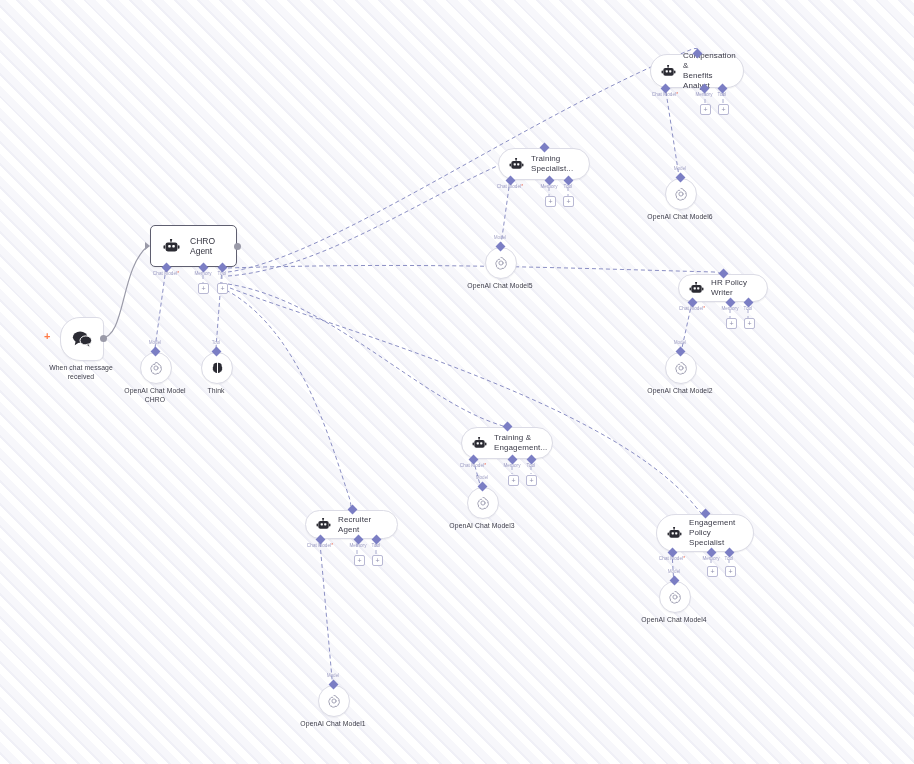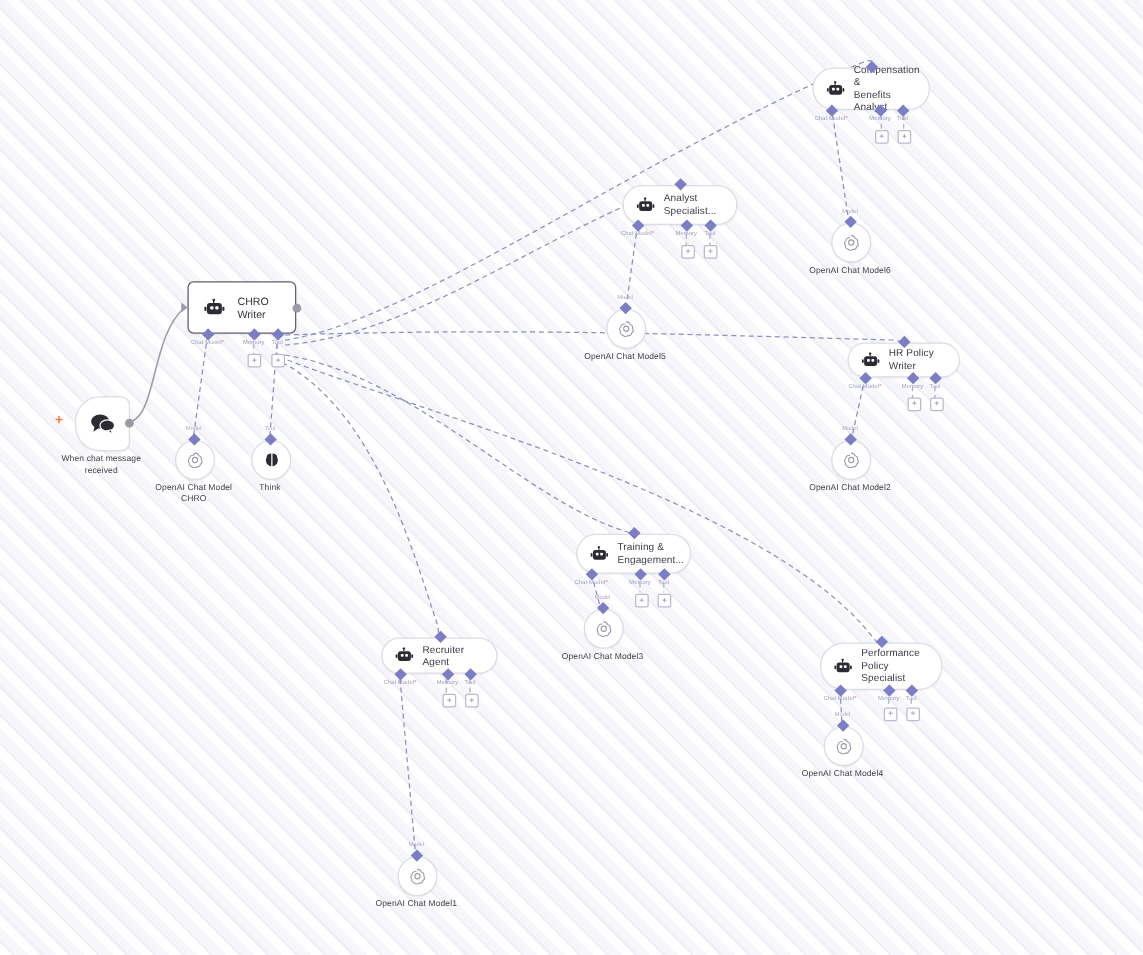--- a/index.html
+++ b/index.html
@@ -168,21 +168,21 @@
         <svg width="17" height="15" viewBox="0 0 22 20">
           <rect x="3" y="4.5" width="16" height="12" rx="3.2" fill="#2b2b33"></rect>
           <rect x="6.6" y="8" width="3.4" height="3.4" rx="1" fill="#fff"></rect>
           <rect x="12" y="8" width="3.4" height="3.4" rx="1" fill="#fff"></rect>
           <rect x="9.6" y="0.8" width="1.5" height="3.6" fill="#2b2b33"></rect>
           <circle cx="10.4" cy="1" r="1.5" fill="#2b2b33"></circle>
           <rect x="0.3" y="8.4" width="2.2" height="4.6" rx="1" fill="#2b2b33"></rect>
           <rect x="19.5" y="8.4" width="2.2" height="4.6" rx="1" fill="#2b2b33"></rect>
         </svg>
       </div>
-      <div class="nm">CHRO Writer</div>
+      <div class="nm">CHRO Agent</div>
     </div>
     <div class="port round" style="left:84px;top:18px;"></div>
 
     <div class="port" style="left:13px;top:39px;"></div>
     <div class="port-label" style="left:16px;top:46px;">Chat Model<span class="req">*</span></div>
 
     <div class="port" style="left:50px;top:39px;"></div>
     <div class="port-label" style="left:53px;top:46px;">Memory</div>
 
     <div class="port" style="left:69px;top:39px;"></div>
@@ -269,21 +269,21 @@
           <rect x="3" y="4.5" width="16" height="12" rx="3.2" fill="#2b2b33"></rect>
           <rect x="6.6" y="8" width="3.4" height="3.4" rx="1" fill="#fff"></rect>
           <rect x="12" y="8" width="3.4" height="3.4" rx="1" fill="#fff"></rect>
           <rect x="9.6" y="0.8" width="1.5" height="3.6" fill="#2b2b33"></rect>
           <circle cx="10.4" cy="1" r="1.5" fill="#2b2b33"></circle>
           <rect x="0.3" y="8.4" width="2.2" height="4.6" rx="1" fill="#2b2b33"></rect>
           <rect x="19.5" y="8.4" width="2.2" height="4.6" rx="1" fill="#2b2b33"></rect>
         </svg>
       </div>
       <div class="nm">
-        <div>Analyst</div>
+        <div>Training</div>
           <div>Specialist...</div>
       </div>
     </div>
     <div class="port" style="left:9px;top:29px;"></div>
     <div class="port-label" style="left:12px;top:36px;">Chat Model<span class="req">*</span></div>
     <div class="port" style="left:48px;top:29px;"></div>
     <div class="port-label" style="left:51px;top:36px;">Memory</div>
     <div class="port" style="left:67px;top:29px;"></div>
     <div class="port-label" style="left:70px;top:36px;">Tool</div>
     <div class="plusbox" style="left:47px;top:48px;">+</div>
@@ -435,21 +435,21 @@
           <rect x="3" y="4.5" width="16" height="12" rx="3.2" fill="#2b2b33"></rect>
           <rect x="6.6" y="8" width="3.4" height="3.4" rx="1" fill="#fff"></rect>
           <rect x="12" y="8" width="3.4" height="3.4" rx="1" fill="#fff"></rect>
           <rect x="9.6" y="0.8" width="1.5" height="3.6" fill="#2b2b33"></rect>
           <circle cx="10.4" cy="1" r="1.5" fill="#2b2b33"></circle>
           <rect x="0.3" y="8.4" width="2.2" height="4.6" rx="1" fill="#2b2b33"></rect>
           <rect x="19.5" y="8.4" width="2.2" height="4.6" rx="1" fill="#2b2b33"></rect>
         </svg>
       </div>
       <div class="nm">
-        <div>Performance</div>
+        <div>Engagement</div>
           <div>Policy Specialist</div>
       </div>
     </div>
     <div class="port" style="left:13px;top:35px;"></div>
     <div class="port-label" style="left:16px;top:42px;">Chat Model<span class="req">*</span></div>
     <div class="port" style="left:52px;top:35px;"></div>
     <div class="port-label" style="left:55px;top:42px;">Memory</div>
     <div class="port" style="left:70px;top:35px;"></div>
     <div class="port-label" style="left:73px;top:42px;">Tool</div>
     <div class="plusbox" style="left:51px;top:52px;">+</div>

